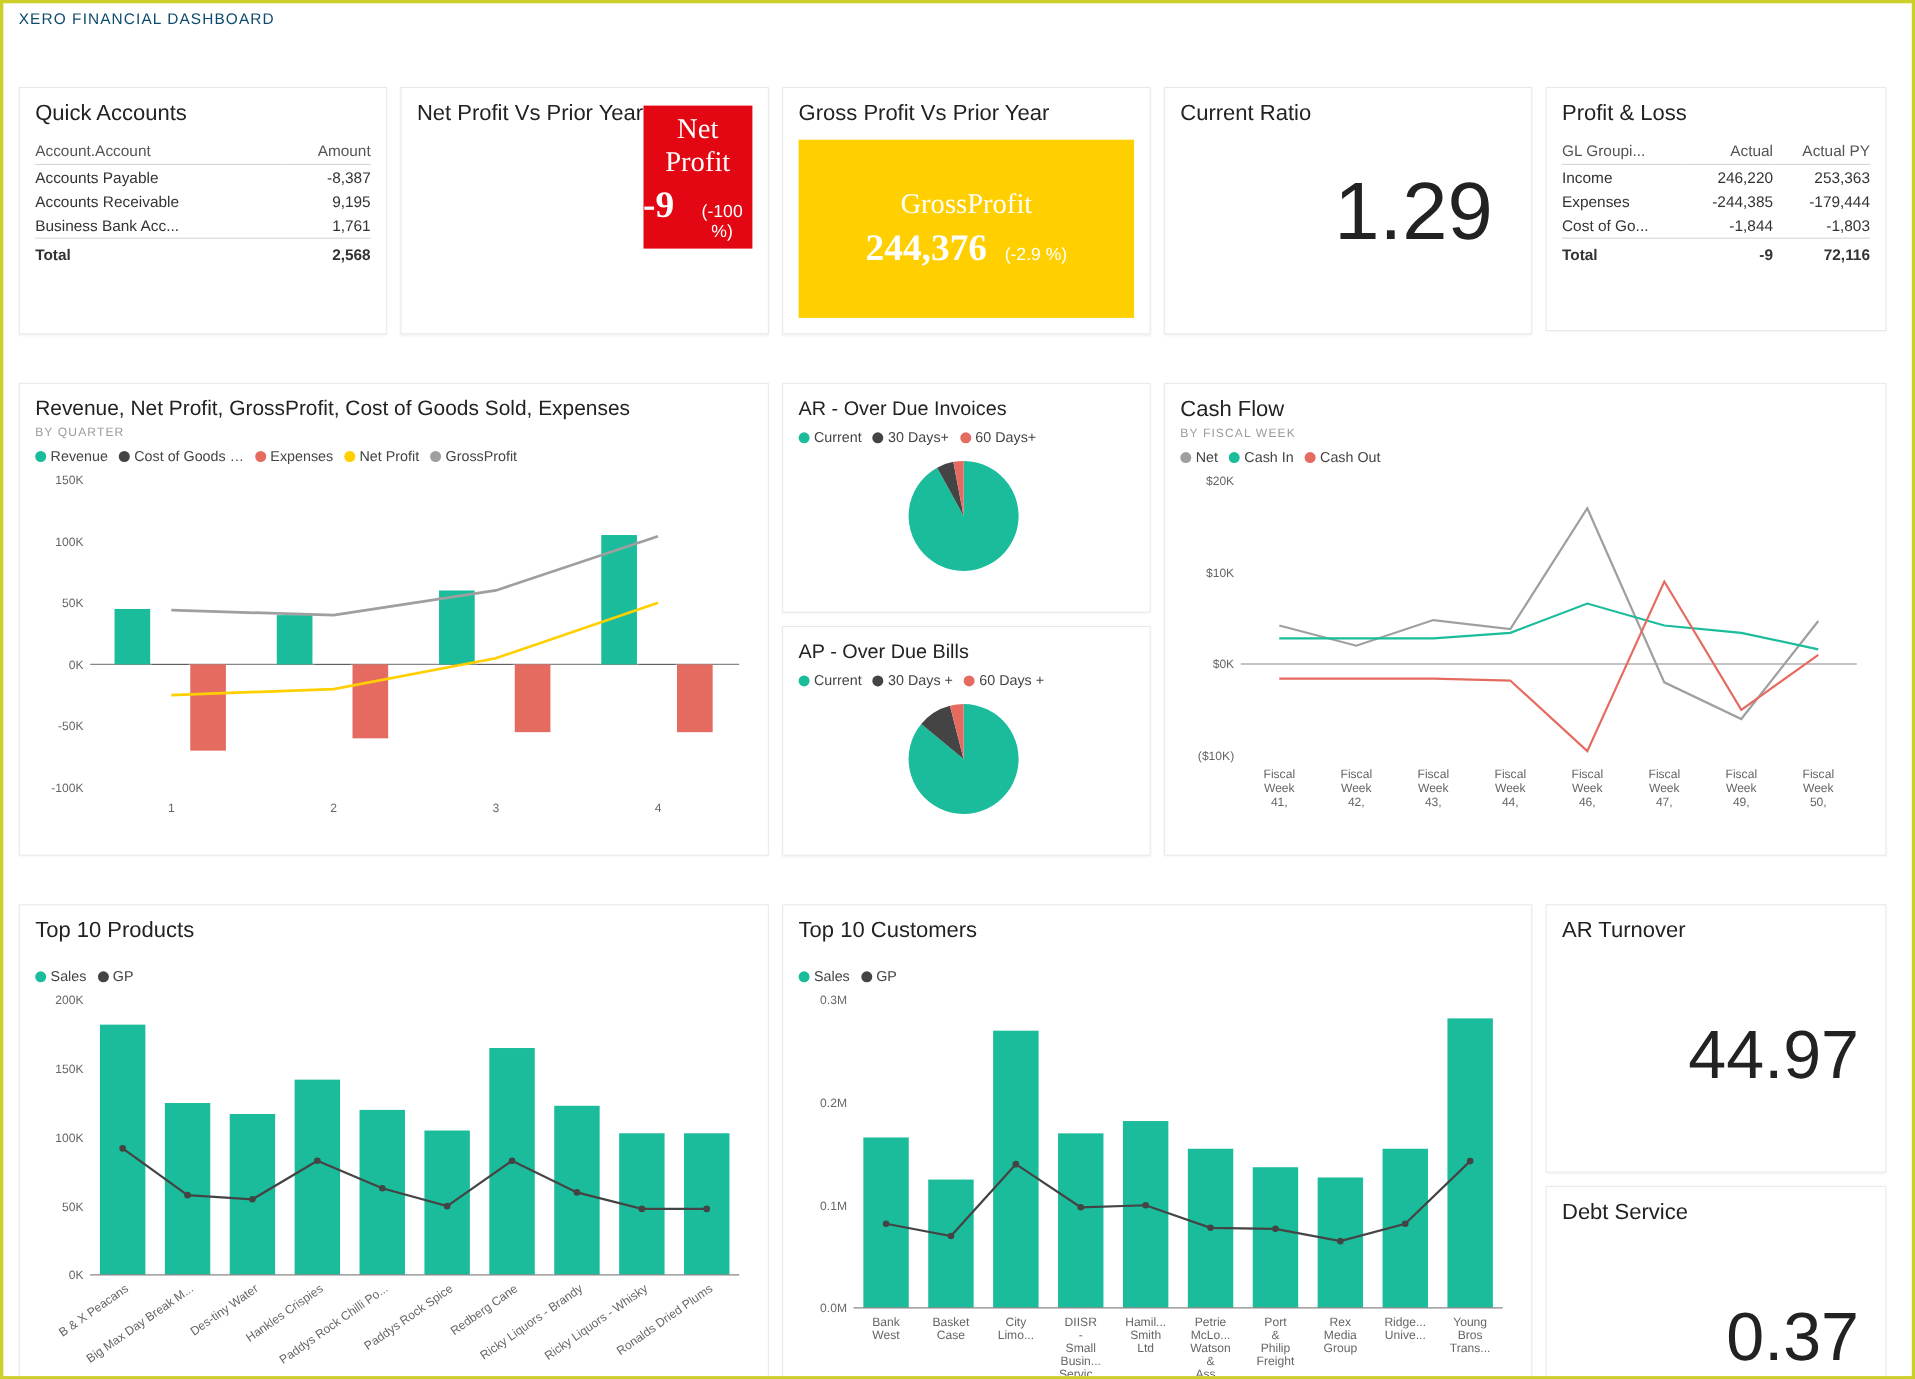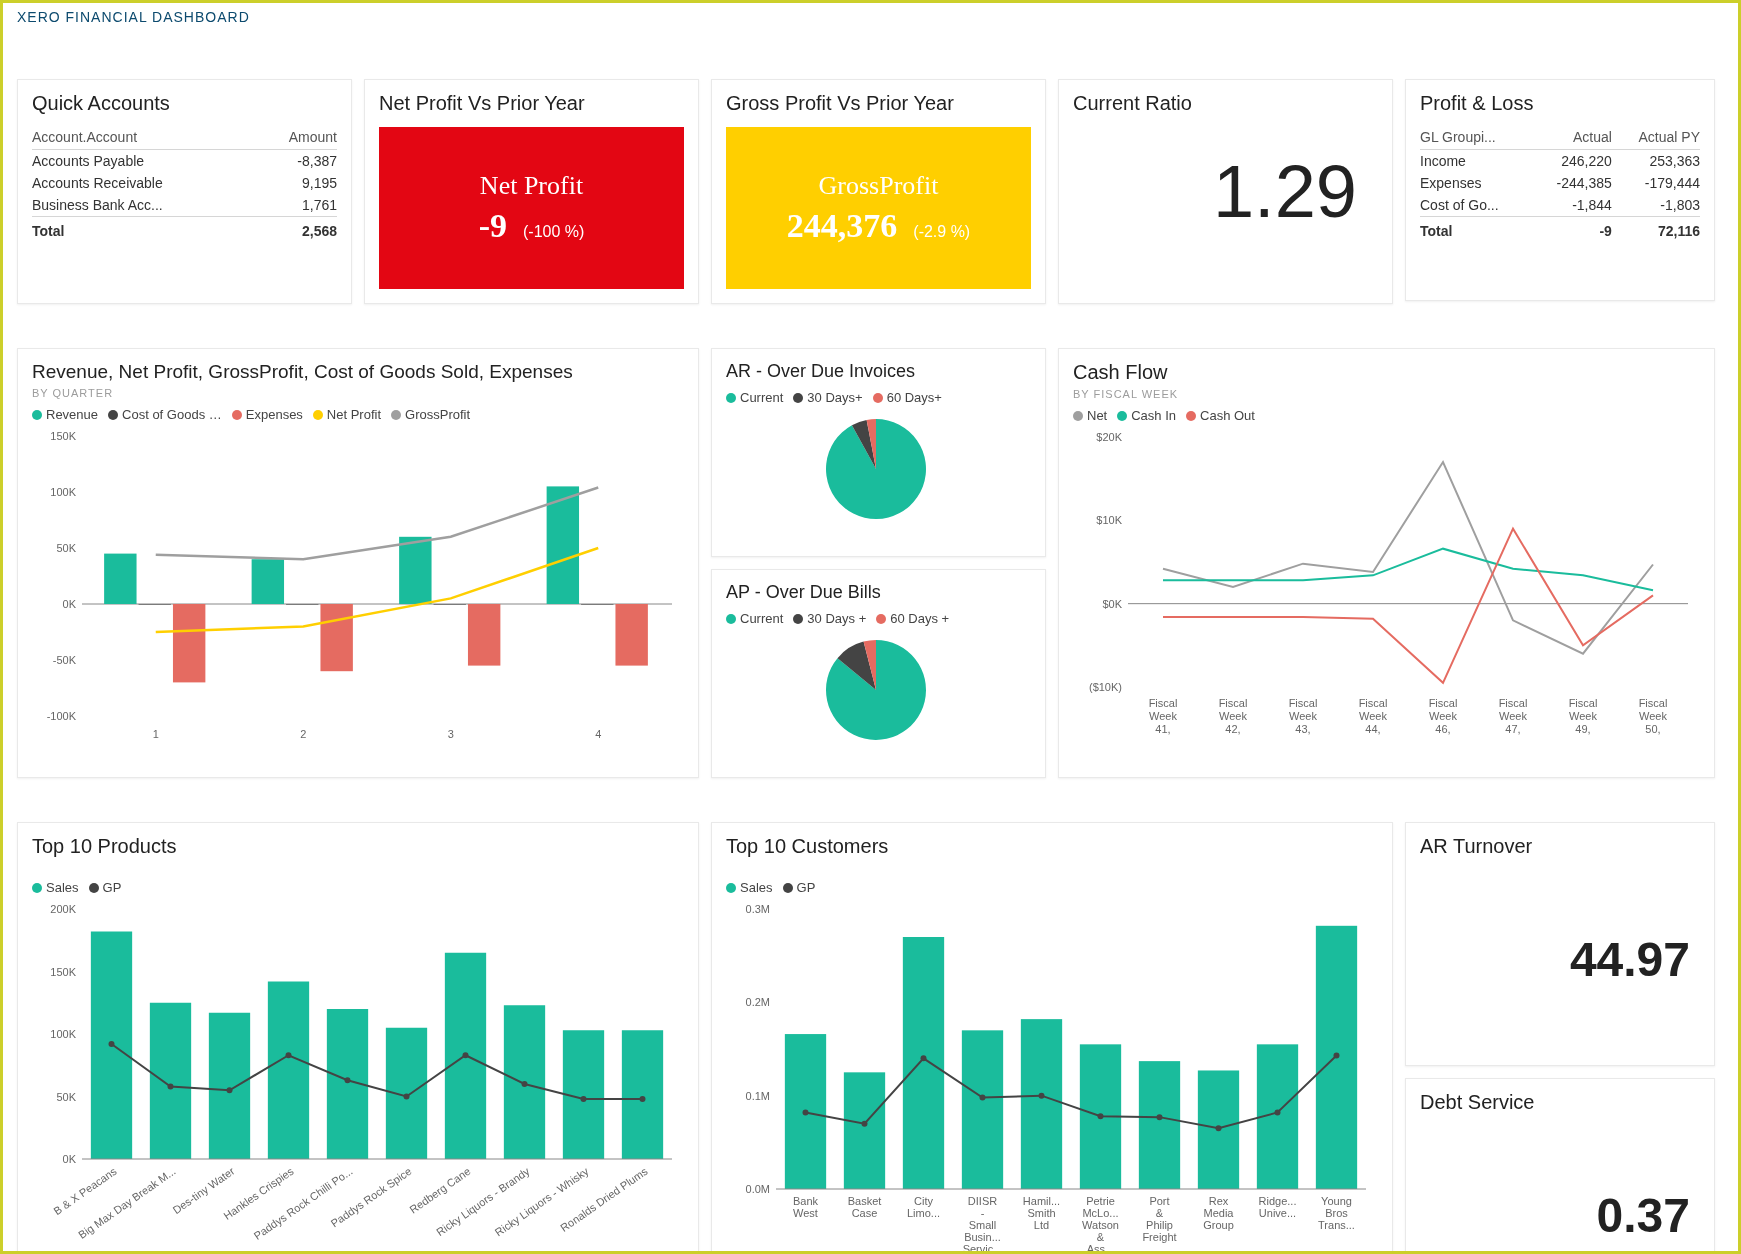--- a/index.html
+++ b/index.html
@@ -27,21 +27,21 @@
 table.mini td{padding:3px 0;}
 table.mini .num{text-align:right;}
 table.mini .total td{border-top:1px solid var(--border);font-weight:700;padding-top:6px;}
 .kpi-box{flex:1;display:flex;align-items:center;justify-content:center;margin:6px 0 4px 0;color:#fff;height:130px;}
 .kpi-box.red{background:#e30613;}
 .kpi-box.yellow{background:#ffcf00;}
 .kpi-title{font-family:"Times New Roman",serif;font-size:26px;}
 .kpi-value{font-family:"Times New Roman",serif;font-size:34px;font-weight:700;margin-top:6px;}
 .kpi-delta{font-size:16px;margin-left:16px;}
 .big-number{font-size:74px;font-weight:200;color:#222;text-align:center;line-height:1;}
-.big-number.small{font-size:48px;font-weight:bold;}
+.big-number.small{font-size:62px;}
 .legend{display:flex;flex-wrap:wrap;gap:10px;font-size:13px;color:#444;margin:8px 0 4px 0;}
 .legend span{display:inline-flex;align-items:center;gap:4px;justify-content:center;}
 .dot{width:10px;height:10px;border-radius:50%;display:inline-block;}
 svg{display:block;}
 .x-label{font-size:11px;fill:#666;text-anchor:middle;}
 .x-label-rot{font-size:11px;fill:#666;text-anchor:end;}
 .y-label{font-size:11px;fill:#666;text-anchor:end;}
 </style>
 </head>
 <body>
@@ -73,21 +73,21 @@
               <td class="num">1,761</td>
             </tr>
       <tr class="total">
               <td>Total</td>
               <td class="num">2,568</td>
             </tr>
     </tbody>
         </table>
   </div>
 
-  <div class="card" style="width:335px;height:225px;display:flex;flex-direction:column">
+  <div class="card" style="width:335px;height:225px;display:flex;flex-direction:row">
     <div class="card-title">Net Profit Vs Prior Year</div>
     <div class="kpi-box red">
       <div style="text-align:center">
         <div class="kpi-title">Net Profit</div>
         <div style="display:flex;align-items:baseline;justify-content:center">
           <span class="kpi-value">-9</span>
           <span class="kpi-delta">(-100 %)</span>
         </div>
       </div>
     </div>

